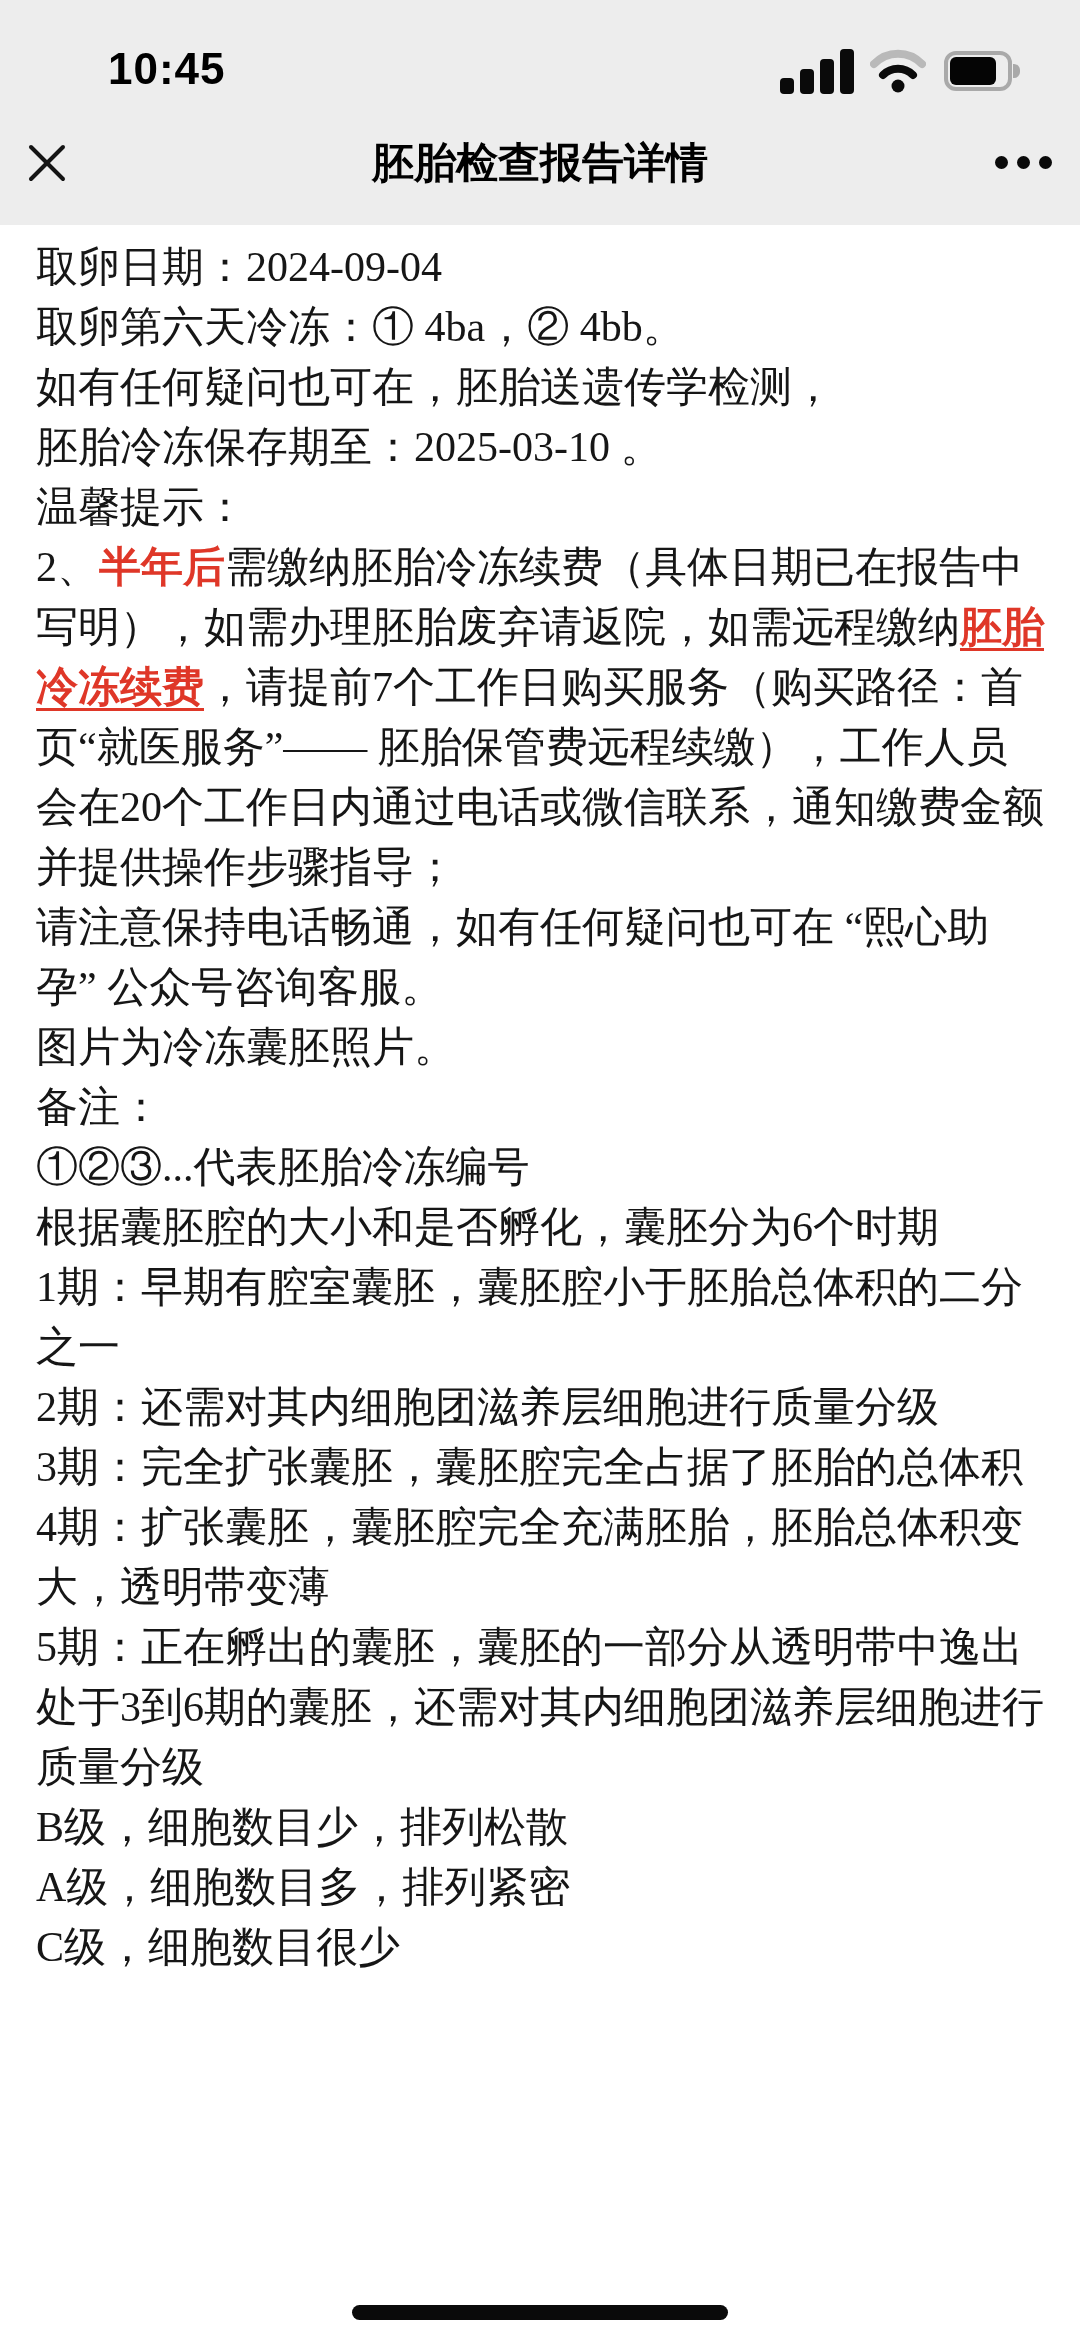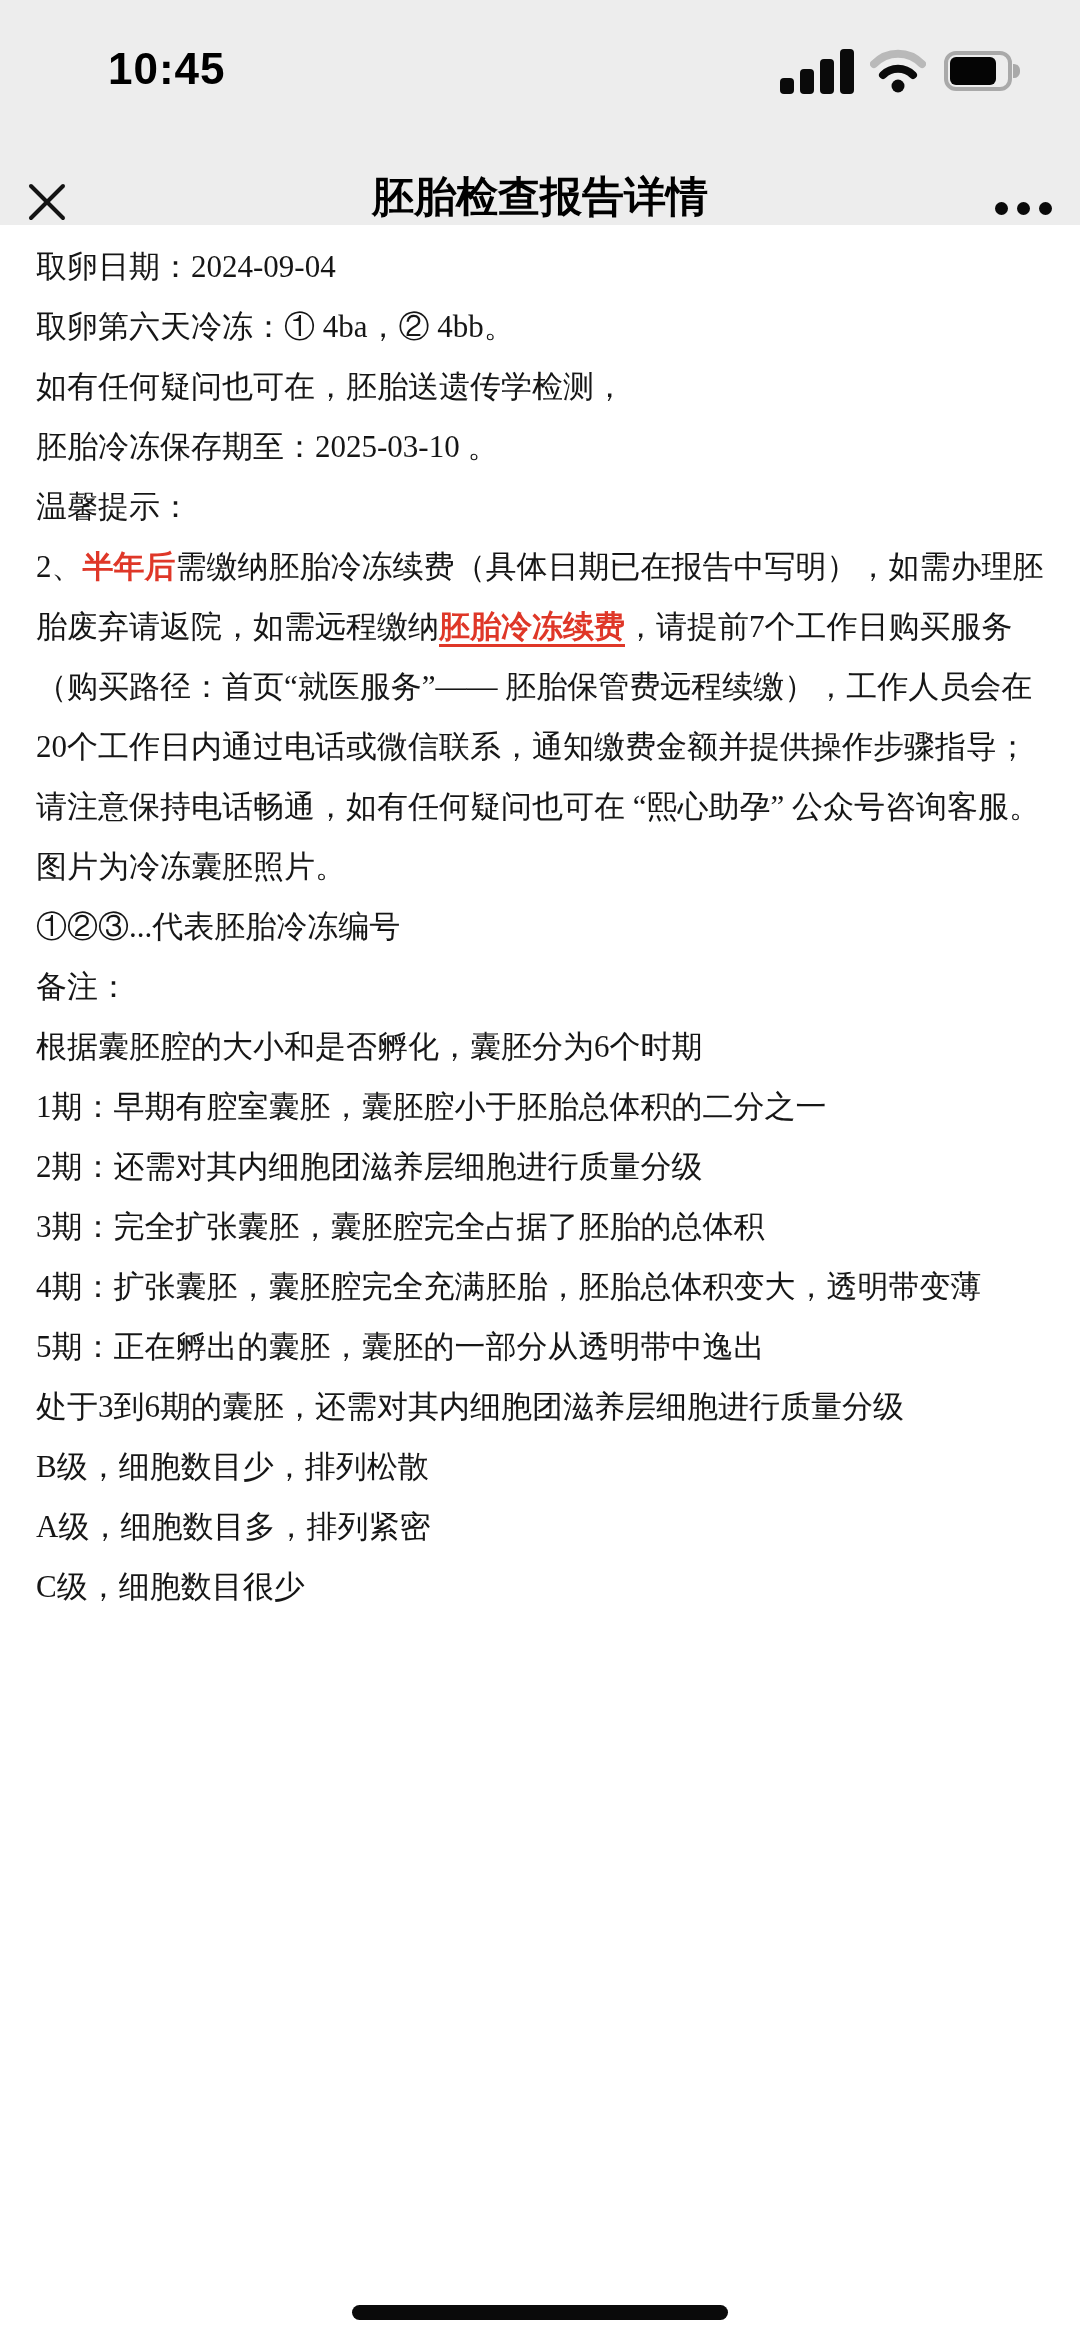--- a/index.html
+++ b/index.html
@@ -43,35 +43,35 @@
   .battery .fill{
     position:absolute;left:6px;top:6px;width:46px;height:28px;
     background:#050505;border-radius:6px;
   }
   .battery .nub{
     position:absolute;right:2px;top:13px;width:7px;height:14px;
     background:#a9a9a9;border-radius:0 6px 6px 0;
   }
   .nav-bar{
     position:relative;height:125px;
-    display:flex;align-items:flex-end;justify-content:space-between;
+    display:flex;align-items:center;justify-content:space-between;
     padding:0 24px;box-sizing:border-box;
   }
   .nav-title{
     position:absolute;left:0;right:0;text-align:center;
     font-size:42px;font-weight:700;color:#000;
   }
   .close-btn{width:46px;height:46px;display:flex;align-items:center;justify-content:center;cursor:pointer;}
   .more-btn{display:flex;align-items:center;gap:9px;cursor:pointer;padding:10px 4px;}
   .more-btn b{width:13px;height:13px;border-radius:50%;background:#0a0a0a;}
   
   .report{
     padding:12px 36px 8px 36px;
     font-family:"Liberation Serif","DejaVu Serif",serif;
-    font-size:31px;line-height:60px;color:var(--text);
+    font-size:42px;line-height:60px;color:var(--text);
   }
   .report p{margin:0;word-break:break-all;}
   .report .red{color:var(--accent-red);font-weight:700;}
   .report .red-u{
     color:var(--accent-red);font-weight:700;
     text-decoration:underline;text-decoration-thickness:3px;text-underline-offset:7px;
   }
   
   .home-indicator{
     position:absolute;bottom:17px;left:50%;transform:translateX(-50%);
@@ -126,22 +126,22 @@
 
   <div class="report">
       <p><span>取卵日期：2024-09-04</span></p>
       <p><span>取卵第六天冷冻：① 4ba，② 4bb。</span></p>
       <p><span>如有任何疑问也可在，胚胎送遗传学检测，</span></p>
       <p><span>胚胎冷冻保存期至：2025-03-10 。</span></p>
       <p><span>温馨提示：</span></p>
       <p><span>2、</span><span class="red">半年后</span><span>需缴纳胚胎冷冻续费（具体日期已在报告中写明），如需办理胚胎废弃请返院，如需远程缴纳</span><span class="red-u">胚胎冷冻续费</span><span>，请提前7个工作日购买服务（购买路径：首页“就医服务”—— 胚胎保管费远程续缴），工作人员会在20个工作日内通过电话或微信联系，通知缴费金额并提供操作步骤指导；</span></p>
       <p><span>请注意保持电话畅通，如有任何疑问也可在 “熙心助孕” 公众号咨询客服。</span></p>
       <p><span>图片为冷冻囊胚照片。</span></p>
+      <p><span>备注：</span></p>
       <p><span>①②③...代表胚胎冷冻编号</span></p>
-      <p><span>备注：</span></p>
       <p><span>根据囊胚腔的大小和是否孵化，囊胚分为6个时期</span></p>
       <p><span>1期：早期有腔室囊胚，囊胚腔小于胚胎总体积的二分之一</span></p>
       <p><span>2期：还需对其内细胞团滋养层细胞进行质量分级</span></p>
       <p><span>3期：完全扩张囊胚，囊胚腔完全占据了胚胎的总体积</span></p>
       <p><span>4期：扩张囊胚，囊胚腔完全充满胚胎，胚胎总体积变大，透明带变薄</span></p>
       <p><span>5期：正在孵出的囊胚，囊胚的一部分从透明带中逸出</span></p>
       <p><span>处于3到6期的囊胚，还需对其内细胞团滋养层细胞进行质量分级</span></p>
       <p><span>B级，细胞数目少，排列松散</span></p>
       <p><span>A级，细胞数目多，排列紧密</span></p>
       <p><span>C级，细胞数目很少</span></p>

